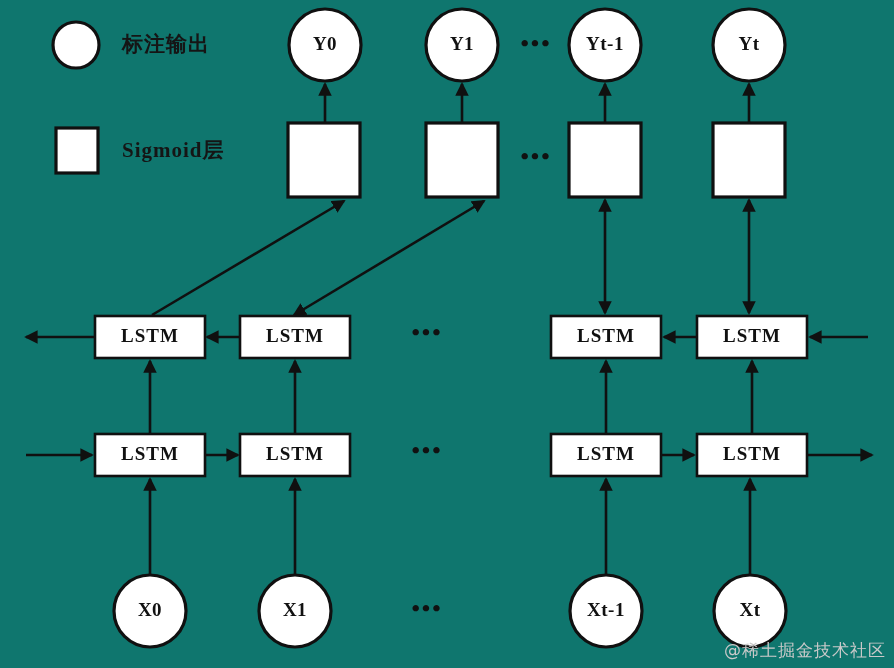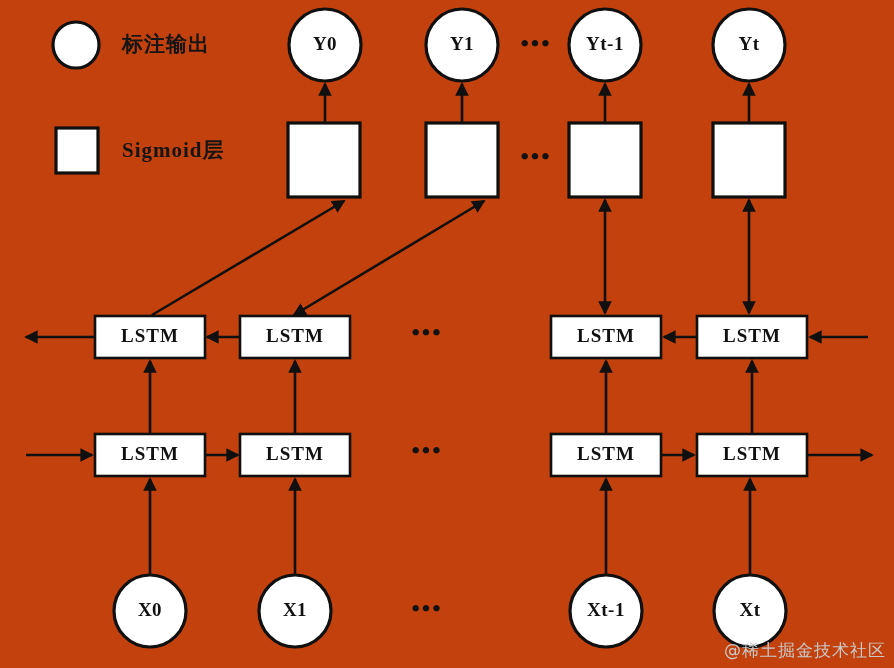--- a/index.html
+++ b/index.html
@@ -7,21 +7,21 @@
     padding: 0;
     background: #ffffff;
   }
   body {
     font-family: "Liberation Serif", "DejaVu Serif", serif;
   }
   #canvas {
     position: relative;
     width: 894px;
     height: 668px;
-    background: #c2410c;
+    background: #0f766e;
     overflow: hidden;
   }
   svg.diagram {
     position: absolute;
     left: 0;
     top: 0;
     width: 894px;
     height: 668px;
   }
   .node-label {

